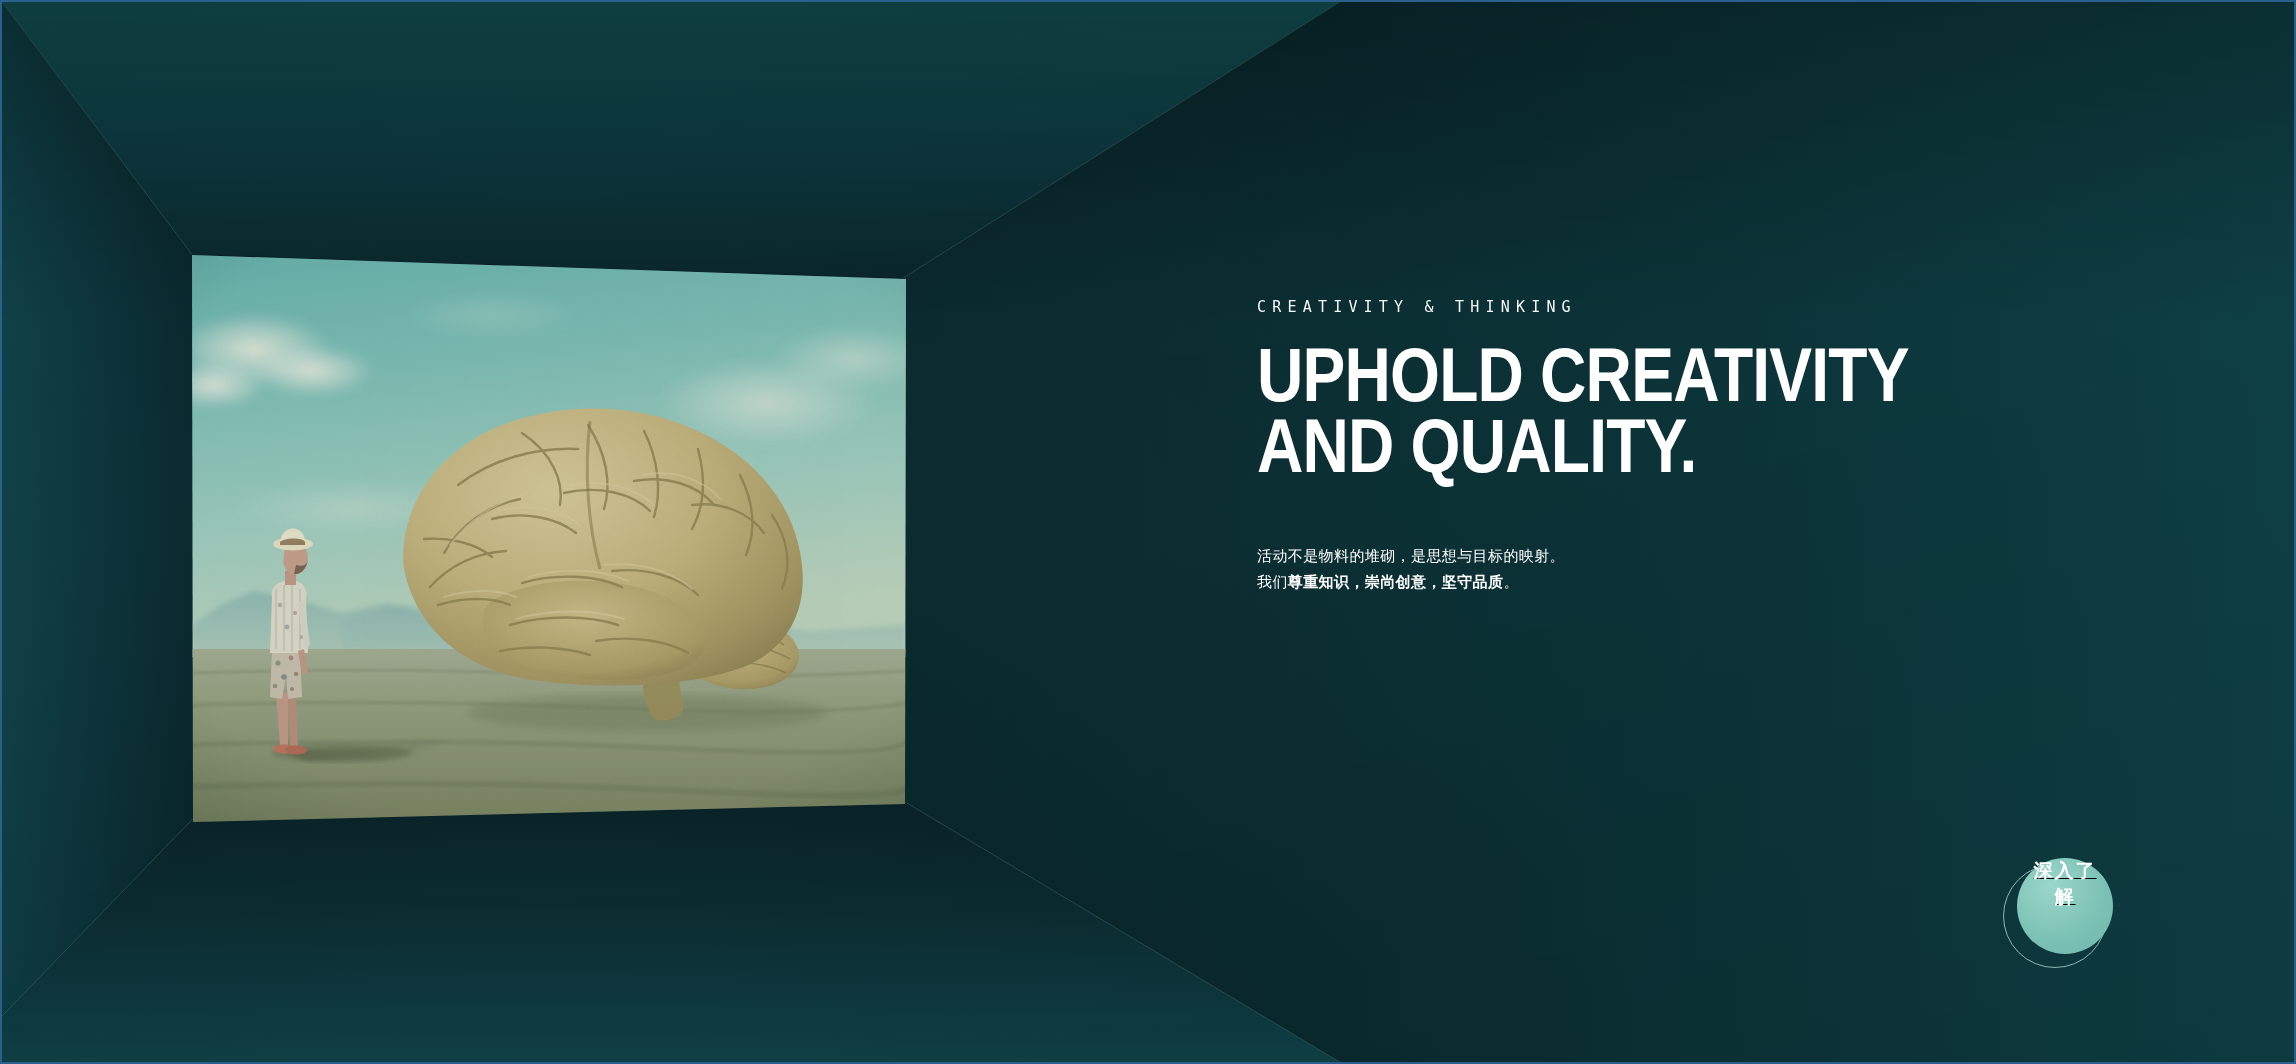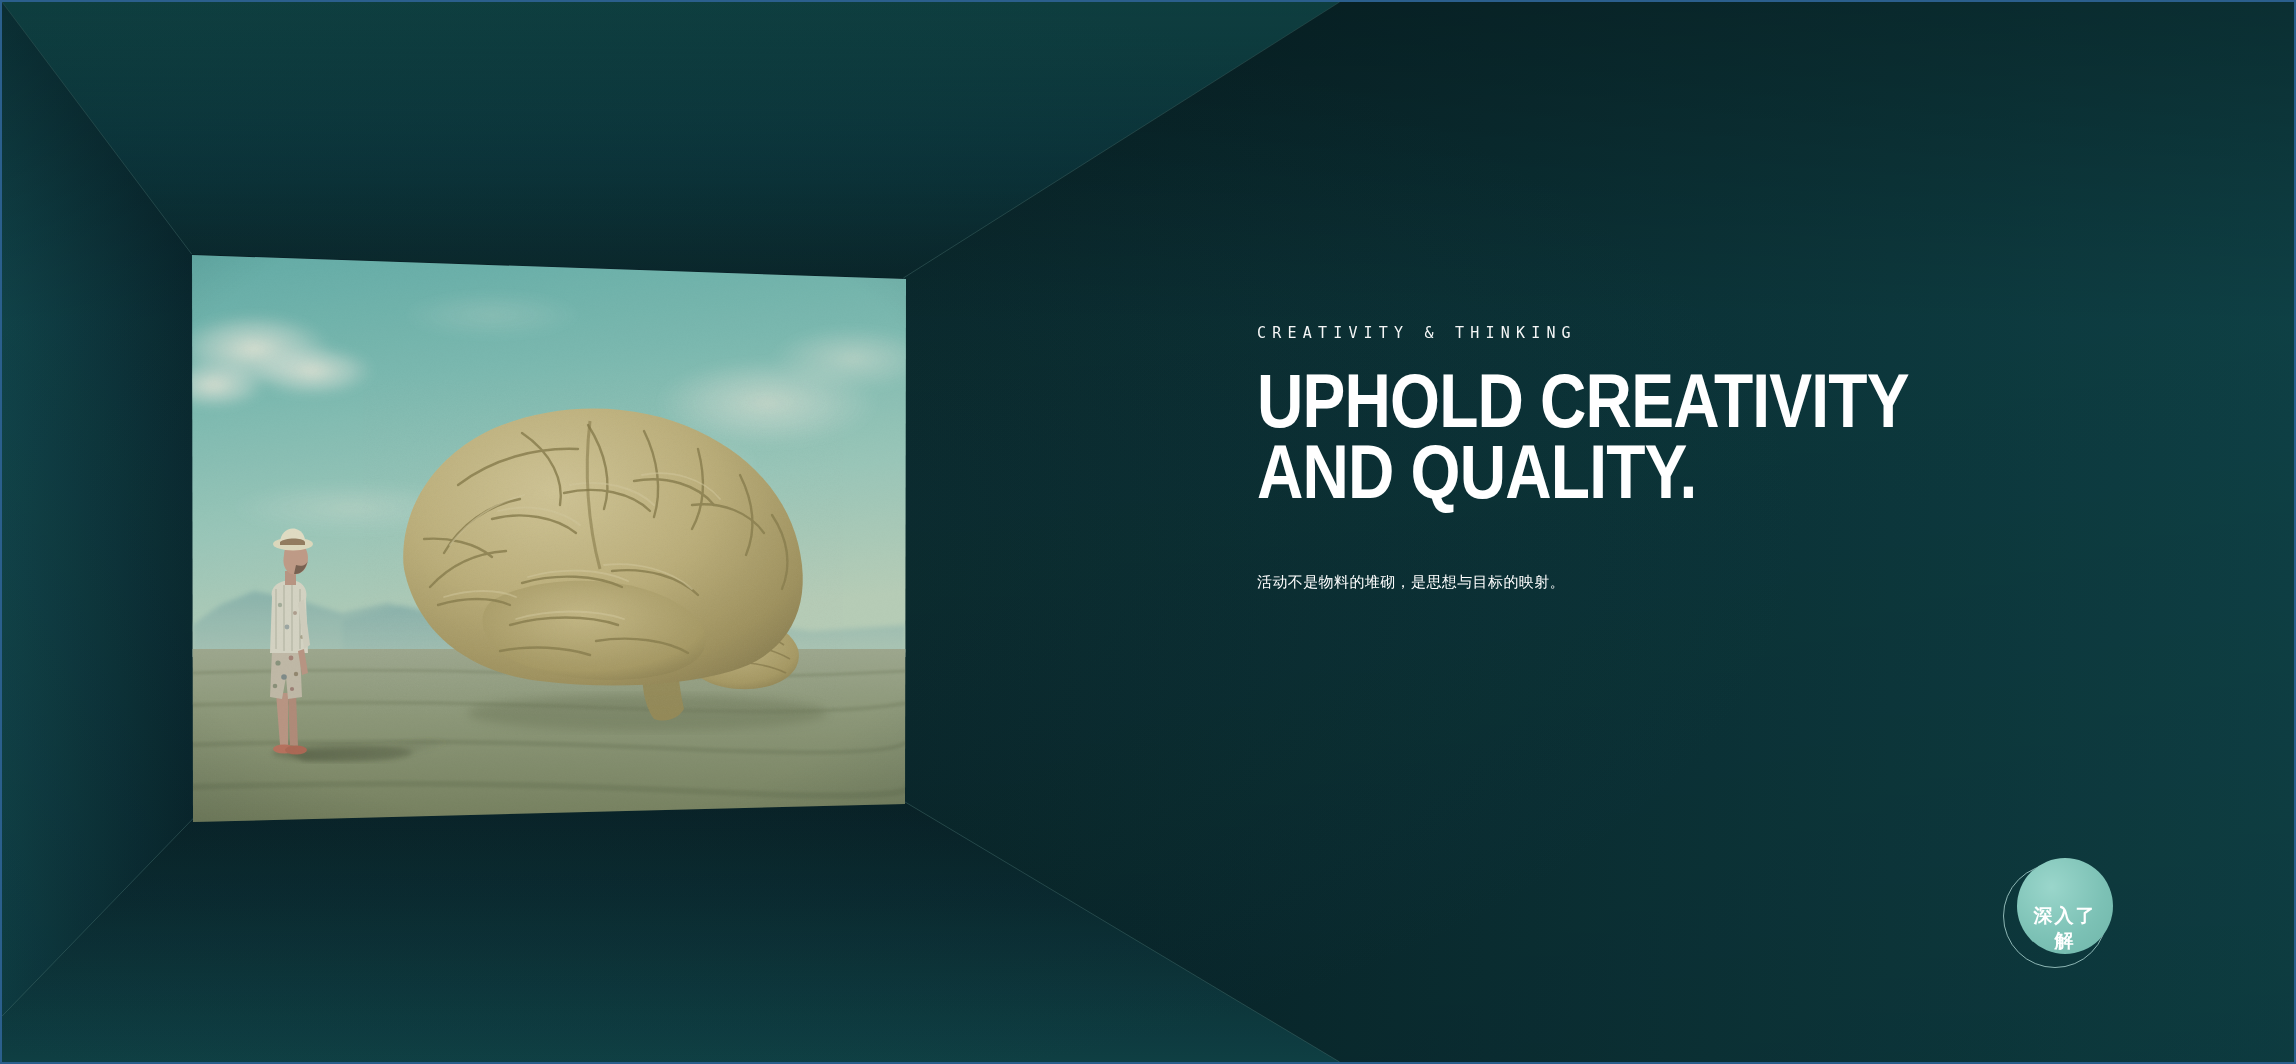--- a/index.html
+++ b/index.html
@@ -40,21 +40,21 @@
     overflow:hidden;
   }
   .photo-panel svg{ display:block; width:714px; height:569px; }
   .panel-vig{
     position:absolute; inset:0; pointer-events:none;
     background:radial-gradient(125% 115% at 50% 45%, rgba(0,0,0,0) 48%, rgba(10,30,30,0.30) 88%, rgba(6,22,24,0.55) 100%);
   }
 
   
   .content{
-    position:absolute; left:1255px; top:296px; width:880px;margin-top:26px;
+    position:absolute; left:1255px; top:296px; width:880px;
   }
   .eyebrow{
     font-family:"DejaVu Sans Mono","Liberation Mono",monospace;
     font-size:15px; letter-spacing:6.2px; color:#ffffff;
     font-weight:400; white-space:nowrap; opacity:.96;
   }
   .headline{
     margin-top:24px;
     font-family:"Liberation Sans","DejaVu Sans",sans-serif;
     font-weight:700; font-size:76px; line-height:.93;
@@ -74,21 +74,21 @@
     cursor:pointer;
   }
   .cta .ring{
     position:absolute; left:-2px; top:6px; width:104px; height:104px;
     border:1.6px solid rgba(190,230,226,0.72); border-radius:50%;
   }
   .cta .disc{
     position:absolute; left:12px; top:0px; width:96px; height:96px;
     border-radius:50%;
     background:radial-gradient(circle at 36% 30%, #9ad6cb 0%, #7cc1b5 58%, #6fb6aa 100%);
-    display:flex; align-items:flex-end; justify-content:center;
+    display:flex; align-items:flex-start; justify-content:center;text-decoration:underline;
   }
   .cta .lbl{
     color:#ffffff; font-size:19px; font-weight:700; line-height:1.35;
     letter-spacing:2px; text-align:center; width:64px;
   }
 </style>
 </head>
 <body>
 
 <div class="stage">
@@ -349,20 +349,21 @@
     </svg>
     <div class="panel-vig"></div>
   </div>
 
   <div class="content">
     <div class="eyebrow">CREATIVITY &amp; THINKING</div>
     <h1 class="headline">UPHOLD CREATIVITY
 AND QUALITY.</h1>
     <div class="body-copy">
       <div>活动不是物料的堆砌，是思想与目标的映射。</div>
+      <div><span>我们</span><span class="em">尊重知识，崇尚创意，坚守品质</span><span>。</span></div>
     </div>
   </div>
 
   <div class="cta">
     <div class="ring"></div>
     <div class="disc">
       <span class="lbl">深入了解</span>
     </div>
   </div>
 

